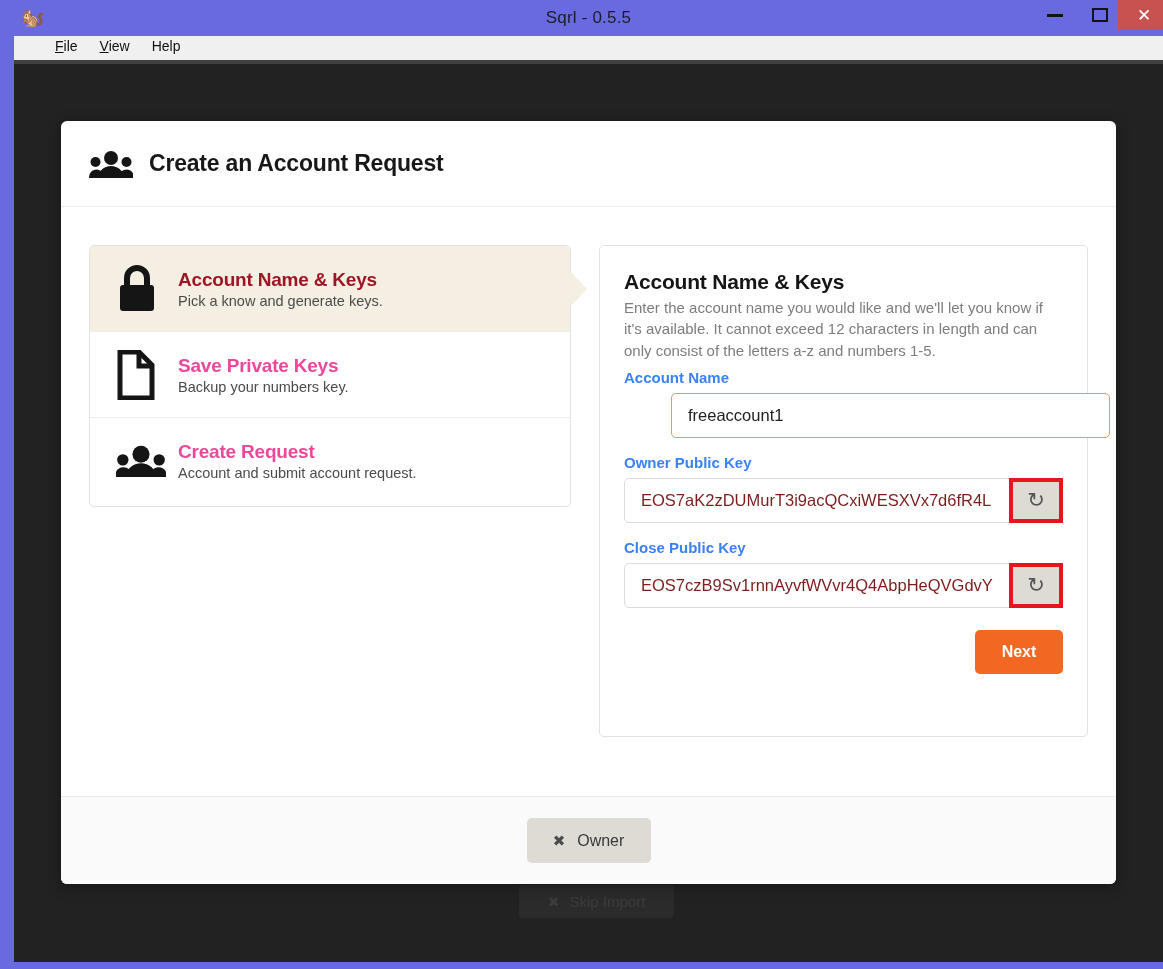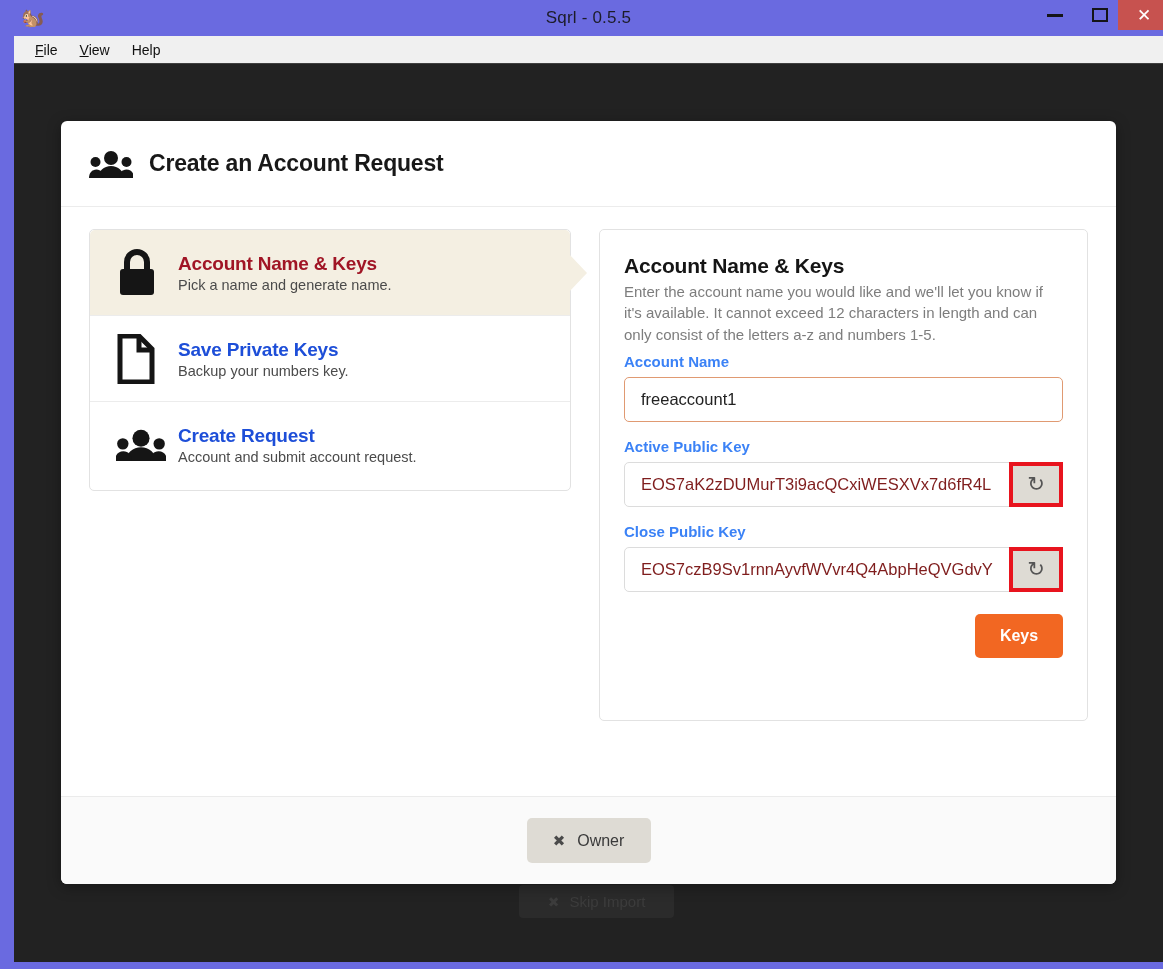--- a/index.html
+++ b/index.html
@@ -88,23 +88,23 @@
     font-family: "DejaVu Sans", sans-serif;
   }
 
   
   #menubar {
     position: absolute;
     left: 7px; top: 36px;
     width: 1149px; height: 28px;
     background: #f0f0f0;
     display: flex;
-    align-items: center;
-    padding-left: 10px;
-    border-bottom: 1px solid #404040;
+    align-items: flex-start;
+    padding-left: 30px;
+    border-bottom: 4px solid #404040;
   }
   .menu-item {
     font-size: 14px;
     color: #101010;
     padding: 2px 11px;
     cursor: default;
   }
   .menu-item u { text-decoration: underline; }
 
   
@@ -136,20 +136,21 @@
   #dialog {
     position: absolute;
     left: 47px; top: 57px;
     width: 1055px; height: 763px;
     background: #ffffff;
     border-radius: 6px;
     box-shadow: 0 3px 14px rgba(0,0,0,0.35);
     overflow: hidden;
     display: flex;
     flex-direction: column;
+    gap: 16px;
   }
   #dialog-header {
     height: 86px;
     flex: 0 0 86px;
     display: flex;
     align-items: center;
     padding-left: 28px;
     border-bottom: 1px solid #ececec;
   }
   #dialog-header .title {
@@ -237,21 +238,21 @@
     flex: 0 0 62px;
     width: 62px;
     display: flex;
     align-items: center;
     justify-content: flex-start;
   }
   .step .text { display: flex; flex-direction: column; gap: 2px; }
   .step .label {
     font-size: 19px;
     font-weight: bold;
-    color: #1d4ed8;
+    color: #ec4899;
     letter-spacing: -0.2px;
   }
   .step.active .label { color: #a01525; }
   .step .desc {
     font-size: 14.5px;
     color: #4b4b4b;
   }
 
   
   #form-panel {
@@ -290,20 +291,21 @@
     border-radius: 5px;
     padding: 0 16px;
     font-size: 16.5px;
     color: #222;
     font-family: "Liberation Sans", sans-serif;
     background: #fff;
     outline: none;
   }
   .text-input.focused {
     border-color: #e09a72;
+    margin-left: 47px;
   }
   .input-with-button {
     display: flex;
     align-items: stretch;
     position: relative;
   }
   .input-with-button .text-input {
     border-top-right-radius: 0;
     border-bottom-right-radius: 0;
     color: #7f1d1d;
@@ -401,21 +403,21 @@
 
           <div class="step active">
             <span class="icon">
               <svg width="42" height="50" viewBox="0 0 42 50">
                 <path d="M11 22V14a10 10 0 0 1 20 0v8" fill="none" stroke="#151515" stroke-width="6"></path>
                 <rect x="4" y="21" width="34" height="26" rx="3" fill="#151515"></rect>
               </svg>
             </span>
             <span class="text">
               <span class="label">Account Name &amp; Keys</span>
-              <span class="desc">Pick a name and generate name.</span>
+              <span class="desc">Pick a know and generate keys.</span>
             </span>
           </div>
 
           <div class="step">
             <span class="icon">
               <svg width="40" height="50" viewBox="0 0 40 50">
                 <path d="M4 2h19l13 13v33H4z" fill="none" stroke="#151515" stroke-width="5"></path>
                 <path d="M23 3v13h13" fill="none" stroke="#151515" stroke-width="5"></path>
               </svg>
             </span>
@@ -448,41 +450,41 @@
 
           <div class="panel-title">Account Name &amp; Keys</div>
           <div class="panel-desc">Enter the account name you would like and we'll let you know if it's available. It cannot exceed 12 characters in length and can only consist of the letters a-z and numbers 1-5.</div>
 
           <div class="field-block">
             <div class="field-label">Account Name</div>
             <input class="text-input focused" type="text" id="account-name-input" value="freeaccount1" style="">
           </div>
 
           <div class="field-block">
-            <div class="field-label">Active Public Key</div>
+            <div class="field-label">Owner Public Key</div>
             <div class="input-with-button">
               <input class="text-input" type="text" id="owner-key-input" value="EOS7aK2zDUMurT3i9acQCxiWESXVx7d6fR4L" style="">
               <div class="refresh-wrap">
                 <span class="ricon">↻</span>
               </div>
             </div>
           </div>
 
           <div class="field-block">
             <div class="field-label">Close Public Key</div>
             <div class="input-with-button">
               <input class="text-input" type="text" id="active-key-input" value="EOS7czB9Sv1rnnAyvfWVvr4Q4AbpHeQVGdvY" style="">
               <div class="refresh-wrap">
                 <span class="ricon">↻</span>
               </div>
             </div>
           </div>
 
           <div id="next-row">
-            <button id="next-button">Keys</button>
+            <button id="next-button">Next</button>
           </div>
 
         </div>
 
       </div>
 
       <div id="dialog-footer">
         <button id="close-button">
           <span class="x">✖</span>
           <span>Owner</span>

